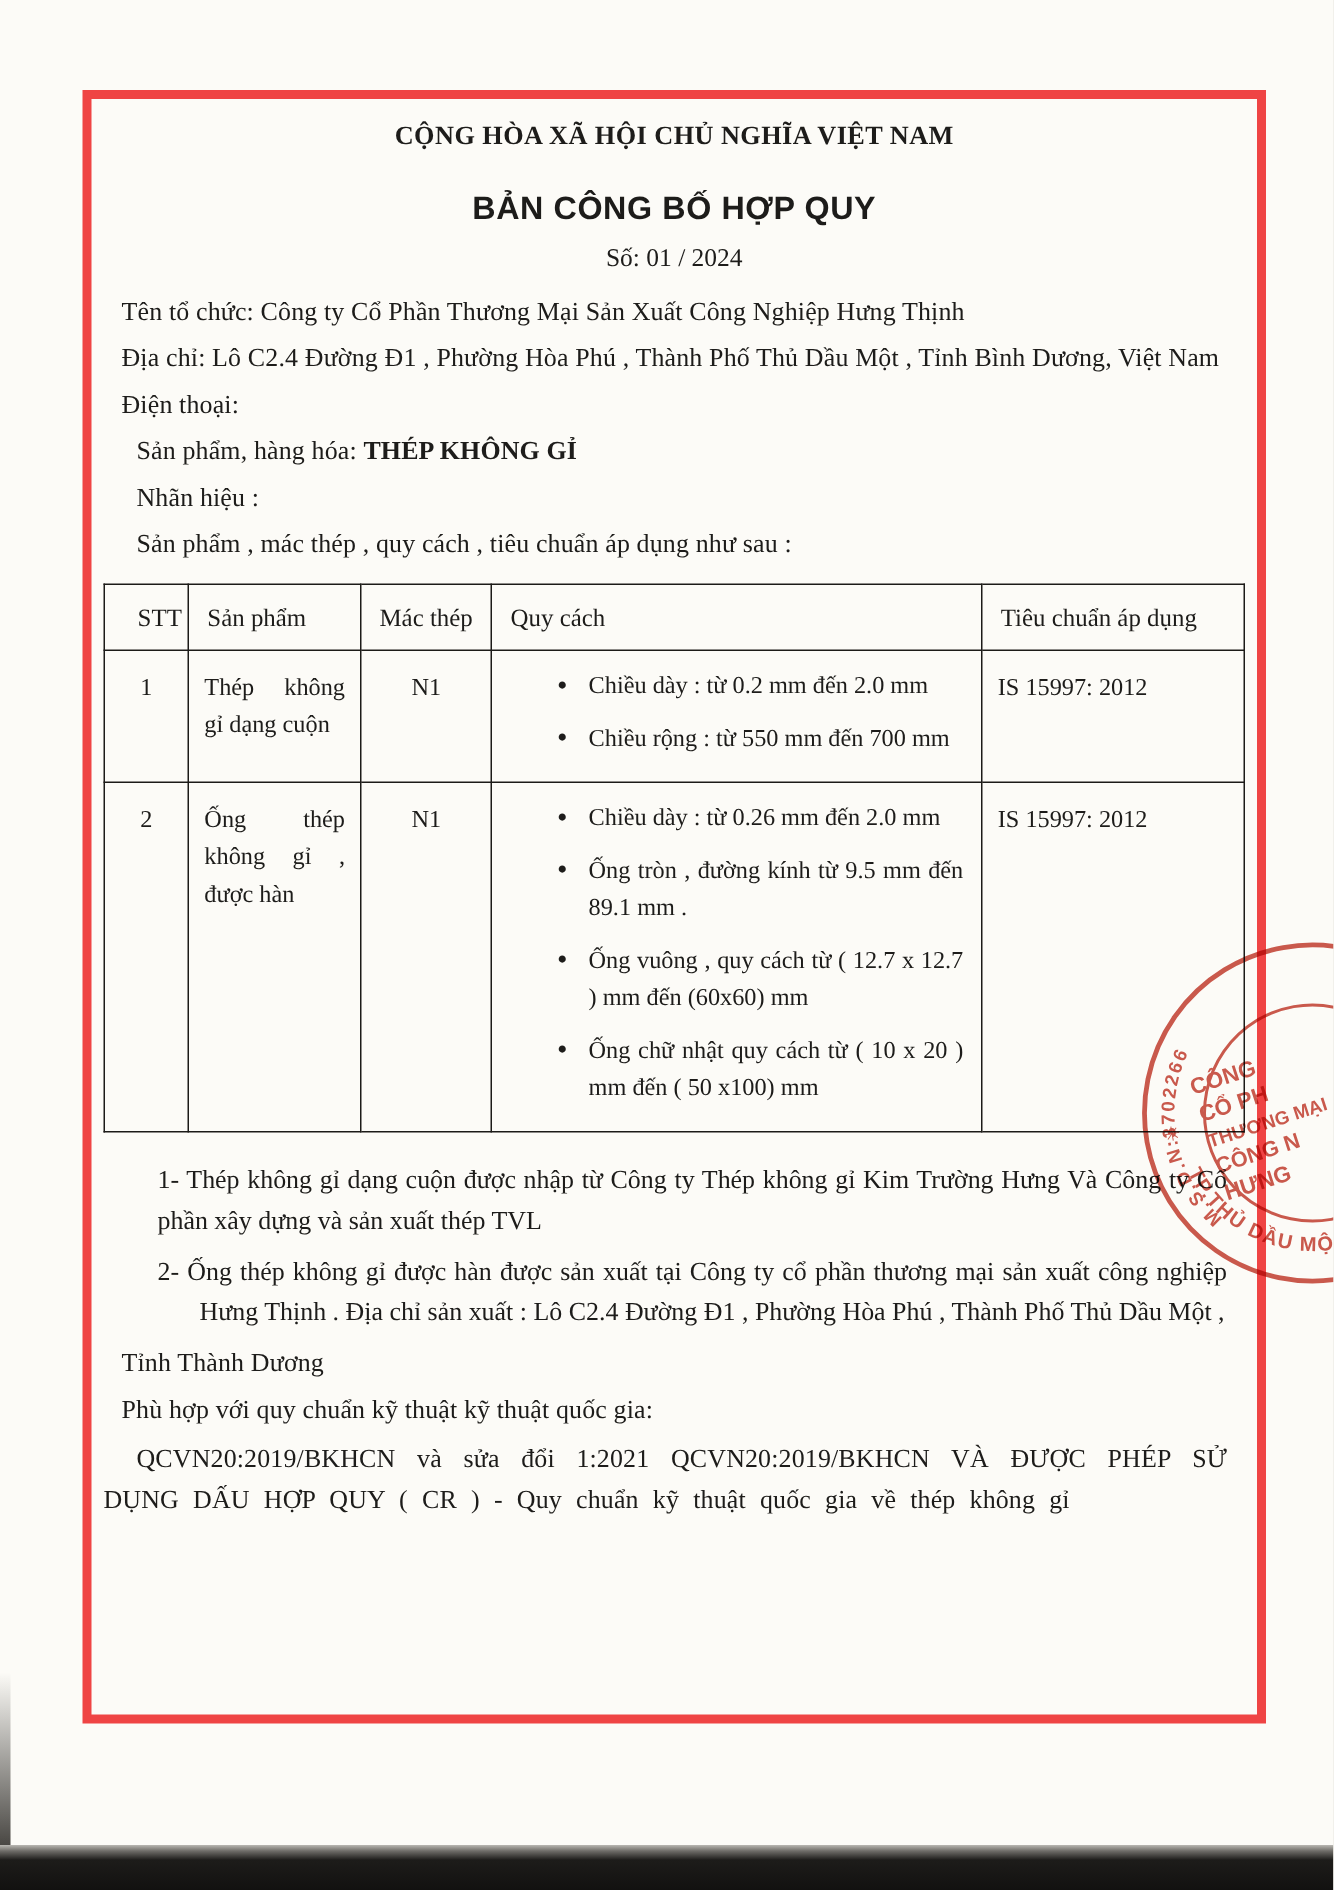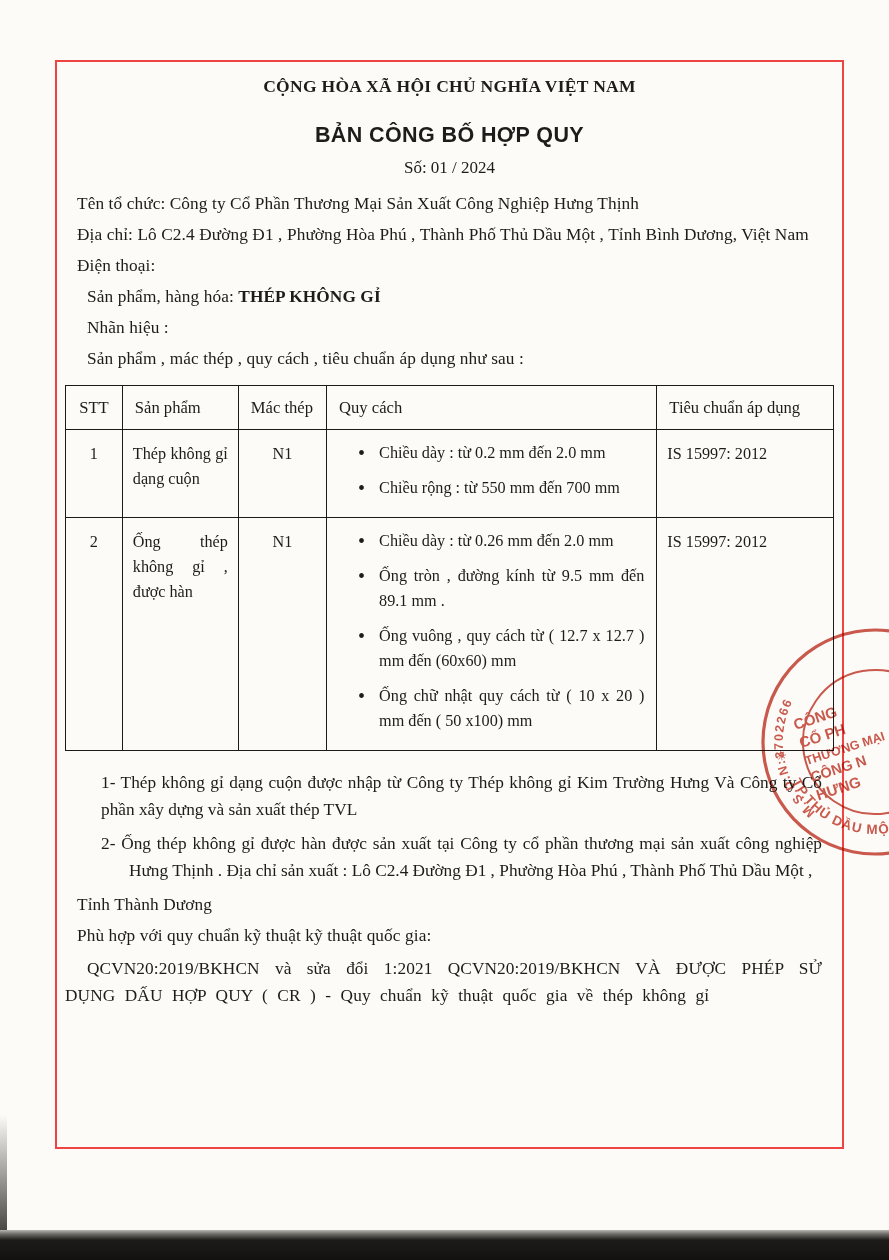--- a/index.html
+++ b/index.html
@@ -4,47 +4,47 @@
 <style>
   * { margin:0; padding:0; box-sizing:border-box; }
   html,body { background:#e9e7e2; }
   .page {
     position:relative; width:889px; height:1260px; margin:0 auto;
     background:#fcfbf7; overflow:hidden;
     font-family:"Liberation Serif","DejaVu Serif",serif; color:#1d1c1a;
   }
   .frame {
     position:absolute; left:55px; top:60px; width:789px; height:1089px;
-    border:2px solid #ef4444; padding:14px 20px 0 20px;
+    border:6px solid #ef4444; padding:14px 20px 0 20px;
   }
   .country { text-align:center; font-weight:bold; font-size:17.5px; letter-spacing:.3px; }
   .motto-wrap { text-align:center; margin-top:4px; }
   .motto { display:inline-block; font-weight:bold; font-size:16.5px;
            border-bottom:1.6px solid #161512; padding:0 12px 3px 12px; }
   .title { text-align:center; font-size:21.5px; font-weight:bold; margin-top:26px; letter-spacing:.4px;
            font-family:"Liberation Sans","DejaVu Sans",sans-serif; }
   .doc-number { text-align:center; font-size:17px; margin-top:10px; }
   .para { font-size:17.3px; line-height:27px; margin-top:4px; letter-spacing:.1px; }
   .para.first { margin-top:12px; }
   .para.indent { padding-left:10px; }
   .para b { font-weight:bold; }
 
   table.spec { width:calc(100% + 24px); margin-left:-12px; margin-top:13px;
                border-collapse:collapse; table-layout:fixed; font-size:16.2px; }
   .spec th, .spec td { border:1.6px solid #1c1b18; vertical-align:top; }
   .spec th { font-weight:normal; height:44px; vertical-align:middle;
              padding:4px 12px; text-align:left; font-size:16.6px; }
-  .spec th.h-stt { text-align:center; padding:4px 4px; }
+  .spec th.h-stt { text-align:right; padding:4px 4px; }
   .spec td { padding:12px 10px; line-height:25px; }
   td.col-stt { text-align:center; }
   td.col-sp  { text-align:justify; }
   td.col-mt  { text-align:center; }
   td.col-qc  { padding:11px 12px 6px 14px; }
   ul.bullets { list-style:none; margin:0; padding-left:34px; }
-  .bullets li { position:relative; margin:0 0 10px 4px; text-align:justify; line-height:25px; }
+  .bullets li { position:relative; margin:0 0 10px 16px; text-align:justify; line-height:25px; }
   .bullets li::before { content:"•"; position:absolute; left:-21px; top:0; font-size:20px; line-height:25px; }
 
   .notes { margin-top:18px; }
   .note { font-size:17.3px; line-height:27px; margin:7px 0; padding-left:24px; text-align:justify; }
   .note.hang { padding-left:52px; text-indent:-28px; }
   .final { text-align:justify; text-indent:22px; margin-left:-12px; margin-top:6px; word-spacing:5px;font-family:Liberation Serif, serif; }
 
   .stamp { position:absolute; left:745px; top:612px; width:260px; height:260px;
            opacity:.84; mix-blend-mode:multiply; transform:rotate(-10deg); }
   .stamp text { fill:#c23a2c; font-family:"Liberation Sans","DejaVu Sans",sans-serif; font-weight:bold; }

